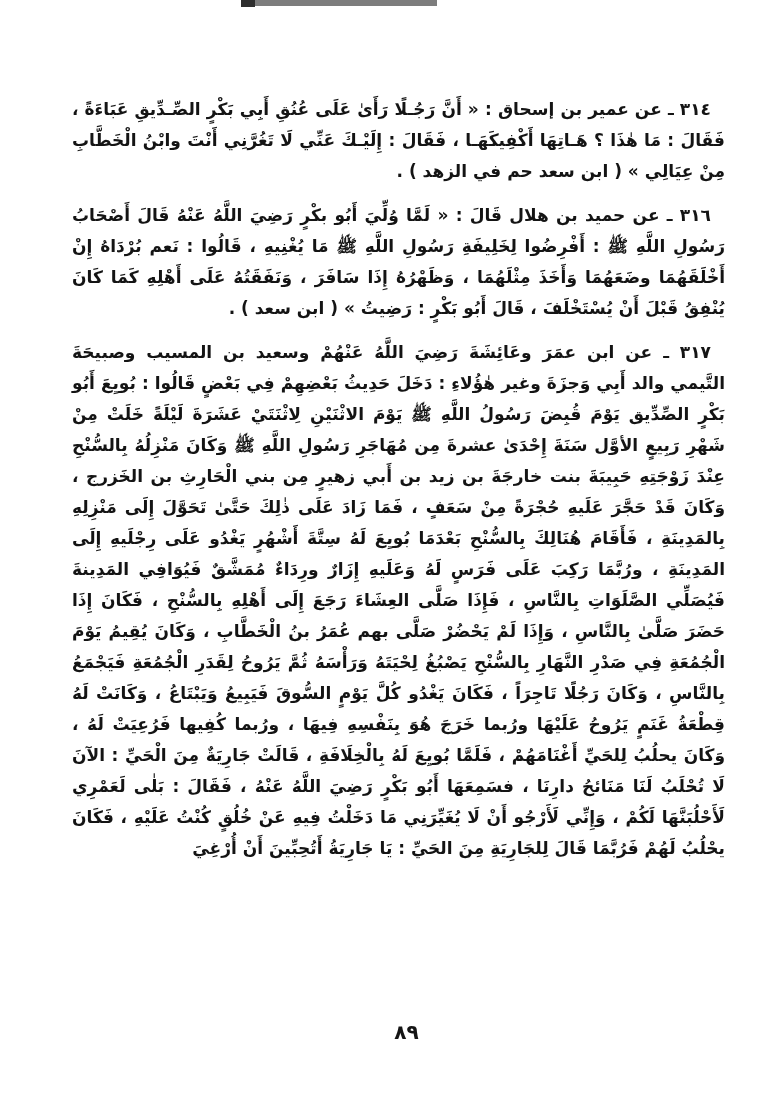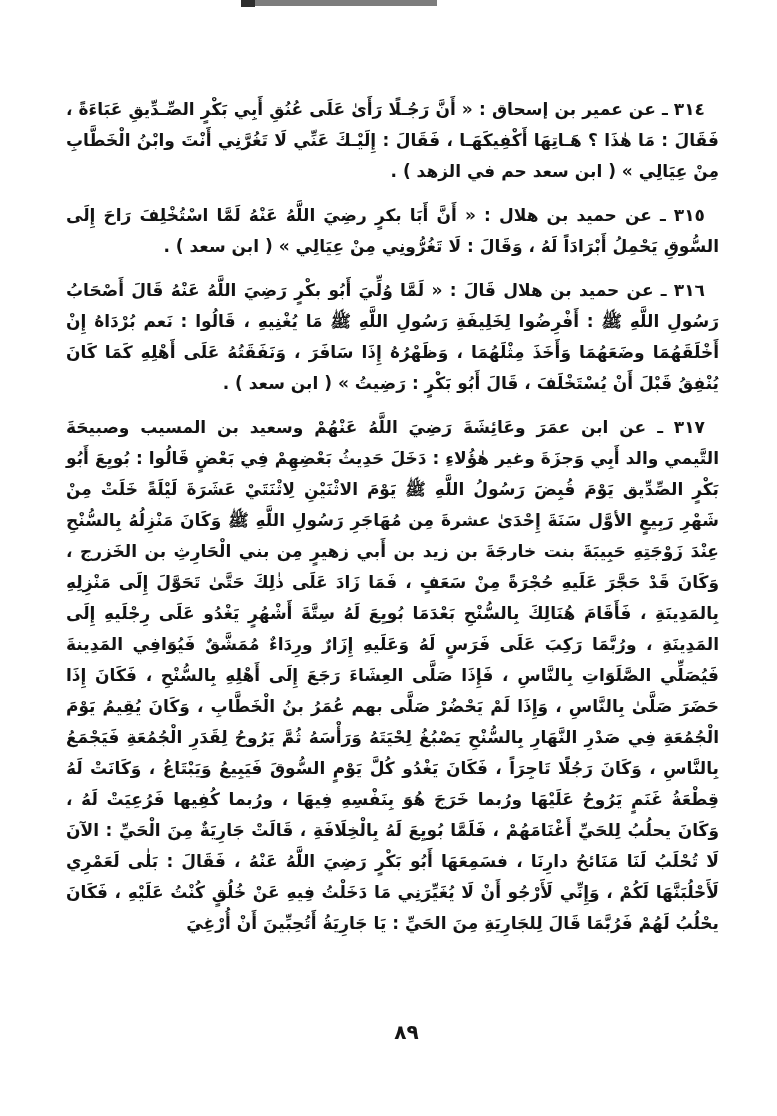--- a/index.html
+++ b/index.html
@@ -27,21 +27,21 @@
     position: absolute;
     top: 0;
     left: 241px;
     width: 14px;
     height: 7px;
     background: #2e2e2e;
   }
   .text-block {
     position: absolute;
     top: 94px;
-    right: 58px;
+    right: 52px;
     width: 653px;
     direction: rtl;
     unicode-bidi: embed;
     text-align: justify;
     color: #141414;
     font-weight: bold;
     font-size: 17px;
     line-height: 31px;
     letter-spacing: 0;
   }
@@ -64,19 +64,18 @@
 </style>
 </head>
 <body>
 
 <div class="scan-bar"></div>
 <div class="scan-bar-tip"></div>
 
 <main>
   <section class="text-block">
     <p class="hadith">٣١٤ ـ عن عمير بن إسحاق : « أَنَّ رَجُـلًا رَأَىٰ عَلَى عُنُقِ أَبِي بَكْرٍ الصِّـدِّيقِ عَبَاءَةً ، فَقَالَ : مَا هٰذَا ؟ هَـاتِهَا أَكْفِيكَهَـا ، فَقَالَ : إِلَيْـكَ عَنِّي لَا تَغُرَّنِي أَنْتَ وابْنُ الْخَطَّابِ مِنْ عِيَالِي » ( ابن سعد حم في الزهد ) .</p>
-    <p class="hadith">٣١٥ ـ عن حميد بن هلال : « أَنَّ أَبَا بكرٍ رضِيَ اللَّهُ عَنْهُ لَمَّا اسْتُخْلِفَ رَاحَ إِلَى السُّوقِ يَحْمِلُ أَبْرَادَاً لَهُ ، وَقَالَ : لَا تَغُرُّونِي مِنْ عِيَالِي » ( ابن سعد ) .</p>
     <p class="hadith">٣١٦ ـ عن حميد بن هلال قَالَ : « لَمَّا وُلِّيَ أَبُو بكْرٍ رَضِيَ اللَّهُ عَنْهُ قَالَ أَصْحَابُ رَسُولِ اللَّهِ ﷺ : أَفْرِضُوا لِخَلِيفَةِ رَسُولِ اللَّهِ ﷺ مَا يُغْنِيهِ ، قَالُوا : نَعم بُرْدَاهُ إِنْ أَخْلَقَهُمَا وضَعَهُمَا وَأَخَذَ مِثْلَهُمَا ، وَظَهْرُهُ إِذَا سَافَرَ ، وَنَفَقَتُهُ عَلَى أَهْلِهِ كَمَا كَانَ يُنْفِقُ قَبْلَ أَنْ يُسْتَخْلَفَ ، قَالَ أَبُو بَكْرٍ : رَضِيتُ » ( ابن سعد ) .</p>
     <p class="hadith">٣١٧ ـ عن ابن عمَرَ وعَائِشَةَ رَضِيَ اللَّهُ عَنْهُمْ وسعيد بن المسيب وصبيحَةَ التَّيمي والد أَبِي وَجزَةَ وغير هٰؤُلاءِ : دَخَلَ حَدِيثُ بَعْضِهِمْ فِي بَعْضٍ قَالُوا : بُويِعَ أَبُو بَكْرٍ الصِّدِّيق يَوْمَ قُبِضَ رَسُولُ اللَّهِ ﷺ يَوْمَ الاثْنَيْنِ لِاثْنَتَيْ عَشَرَةَ لَيْلَةً خَلَتْ مِنْ شَهْرِ رَبِيعٍ الأوَّل سَنَةَ إِحْدَىٰ عشرةَ مِن مُهَاجَرِ رَسُولِ اللَّهِ ﷺ وَكَانَ مَنْزِلُهُ بِالسُّنْحِ عِنْدَ زَوْجَتِهِ حَبِيبَةَ بنت خارجَةَ بن زيد بن أَبي زهيرٍ مِن بني الْحَارِثِ بن الخَزرج ، وَكَانَ قَدْ حَجَّرَ عَلَيهِ حُجْرَةً مِنْ سَعَفٍ ، فَمَا زَادَ عَلَى ذٰلِكَ حَتَّىٰ تَحَوَّلَ إِلَى مَنْزِلِهِ بِالمَدِينَةِ ، فَأَقَامَ هُنَالِكَ بِالسُّنْحِ بَعْدَمَا بُويِعَ لَهُ سِتَّةَ أَشْهُرٍ يَغْدُو عَلَى رِجْلَيهِ إِلَى المَدِينَةِ ، ورُبَّمَا رَكِبَ عَلَى فَرَسٍ لَهُ وَعَلَيهِ إِزَارٌ ورِدَاءٌ مُمَشَّقٌ فَيُوَافِي المَدِينةَ فَيُصَلِّي الصَّلَوَاتِ بِالنَّاسِ ، فَإِذَا صَلَّى العِشَاءَ رَجَعَ إِلَى أَهْلِهِ بِالسُّنْحِ ، فَكَانَ إِذَا حَضَرَ صَلَّىٰ بِالنَّاسِ ، وَإِذَا لَمْ يَحْضُرْ صَلَّى بهم عُمَرُ بنُ الْخَطَّابِ ، وَكَانَ يُقِيمُ يَوْمَ الْجُمُعَةِ فِي صَدْرِ النَّهَارِ بِالسُّنْحِ يَصْبُغُ لِحْيَتَهُ وَرَأْسَهُ ثُمَّ يَرُوحُ لِقَدَرِ الْجُمُعَةِ فَيَجْمَعُ بِالنَّاسِ ، وَكَانَ رَجُلًا تَاجِرَاً ، فَكَانَ يَغْدُو كُلَّ يَوْمٍ السُّوقَ فَيَبِيعُ وَيَبْتَاعُ ، وَكَانَتْ لَهُ قِطْعَةُ غَنَمٍ يَرُوحُ عَلَيْهَا ورُبما خَرَجَ هُوَ بِنَفْسِهِ فِيهَا ، ورُبما كُفِيها فَرُعِيَتْ لَهُ ، وَكَانَ يحلُبُ لِلحَيِّ أَغْنَامَهُمْ ، فَلَمَّا بُويِعَ لَهُ بِالْخِلَافَةِ ، قَالَتْ جَارِيَةٌ مِنَ الْحَيِّ : الآنَ لَا تُحْلَبُ لَنَا مَنَائحُ دارِنَا ، فسَمِعَهَا أَبُو بَكْرٍ رَضِيَ اللَّهُ عَنْهُ ، فَقَالَ : بَلٰى لَعَمْرِي لَأَحْلُبَنَّهَا لَكُمْ ، وَإِنِّي لَأَرْجُو أَنْ لَا يُغَيِّرَنِي مَا دَخَلْتُ فِيهِ عَنْ خُلُقٍ كُنْتُ عَلَيْهِ ، فَكَانَ يحْلُبُ لَهُمْ فَرُبَّمَا قَالَ لِلجَارِيَةِ مِنَ الحَيِّ : يَا جَارِيَةُ أَتُحِبِّينَ أَنْ أُرْغِيَ</p>
   </section>
 
   <div class="page-number">٨٩</div>
 </main>
 
 </body></html>

